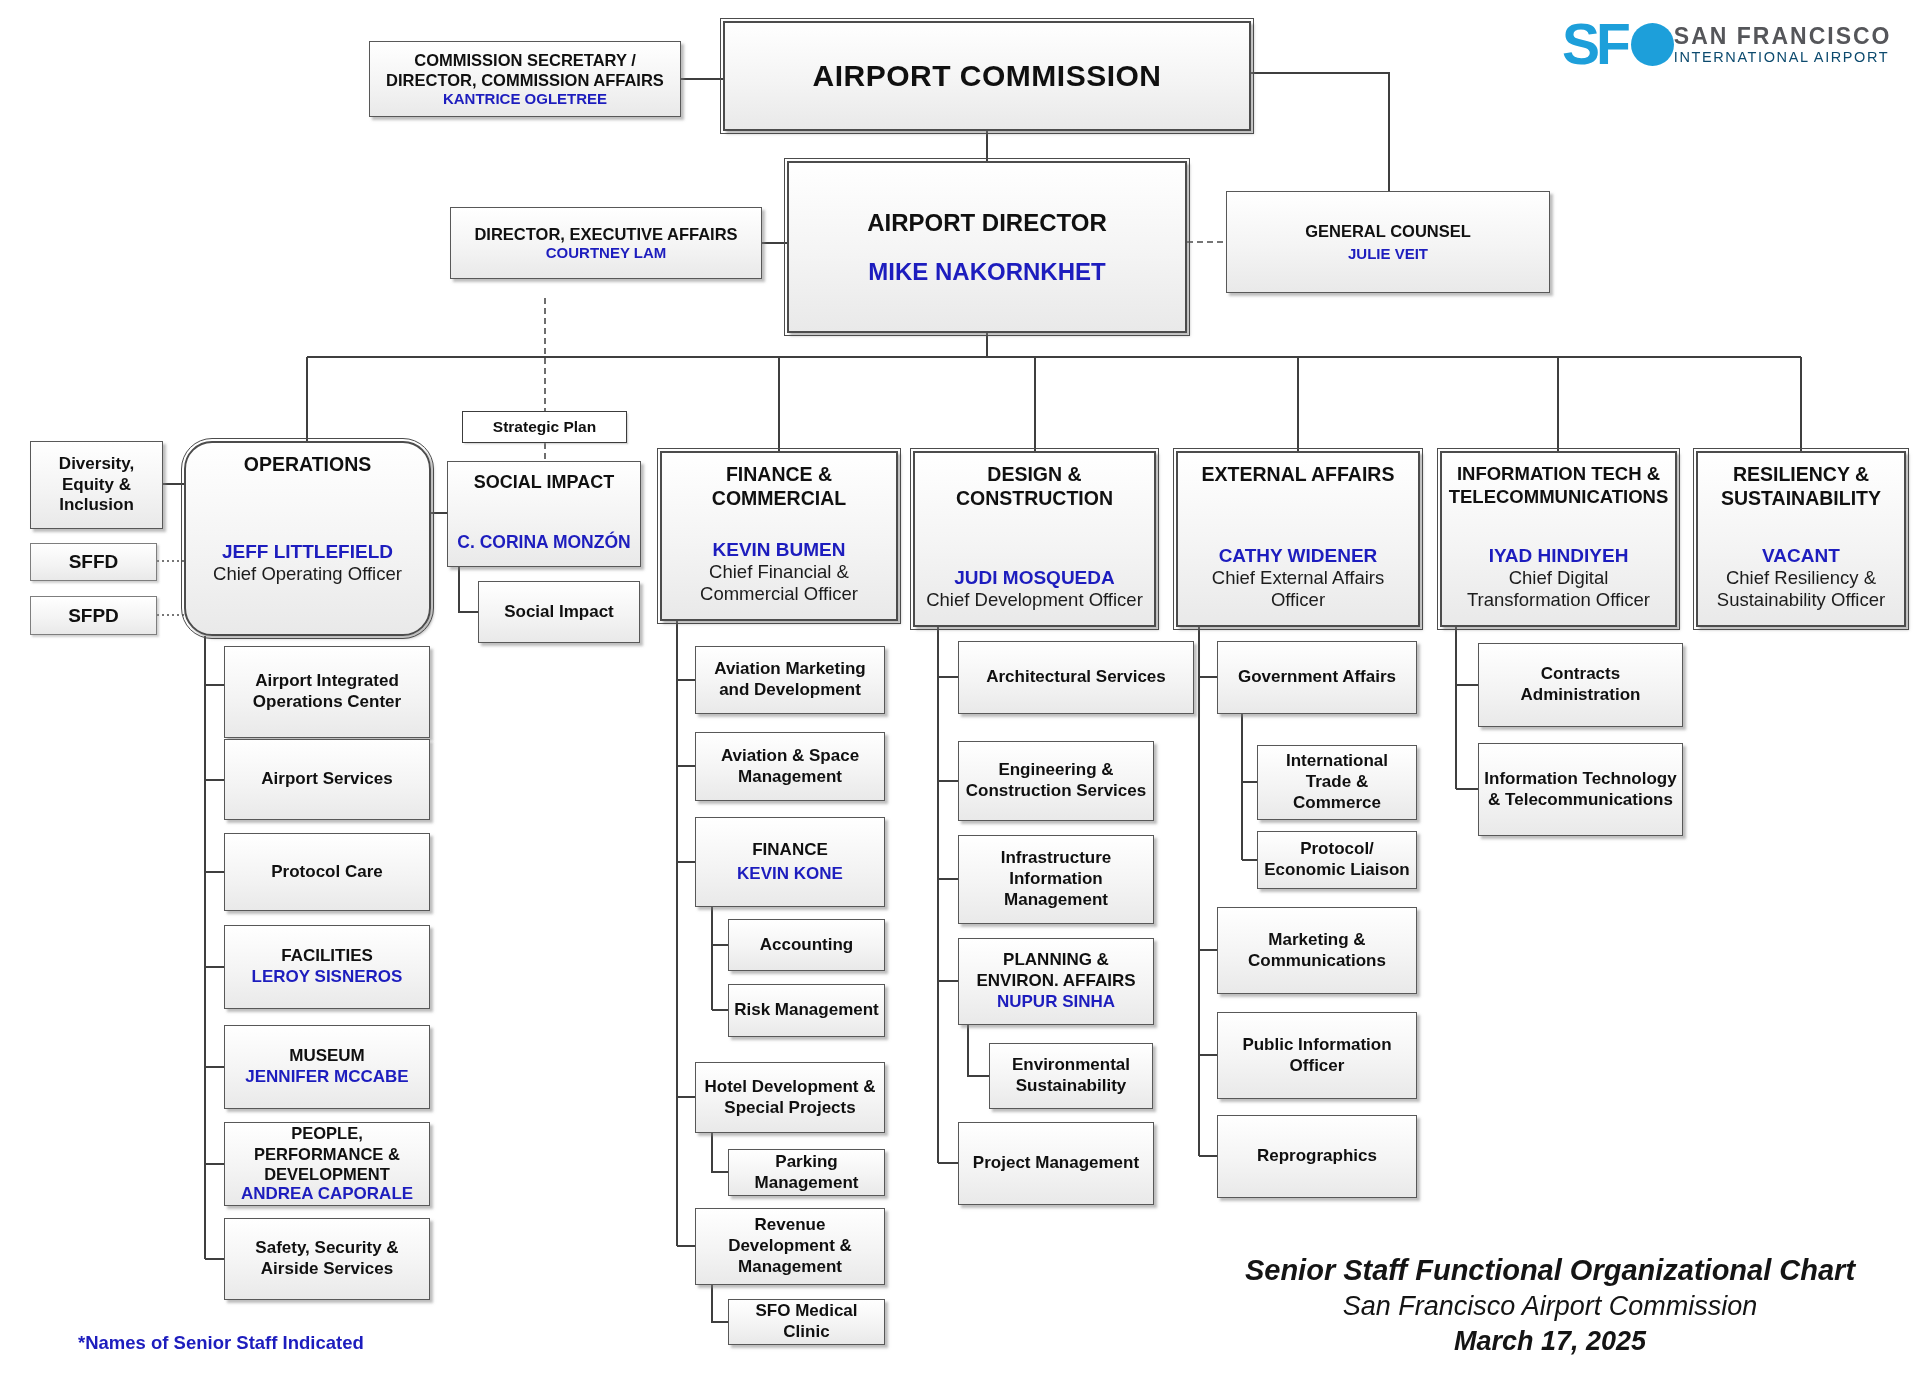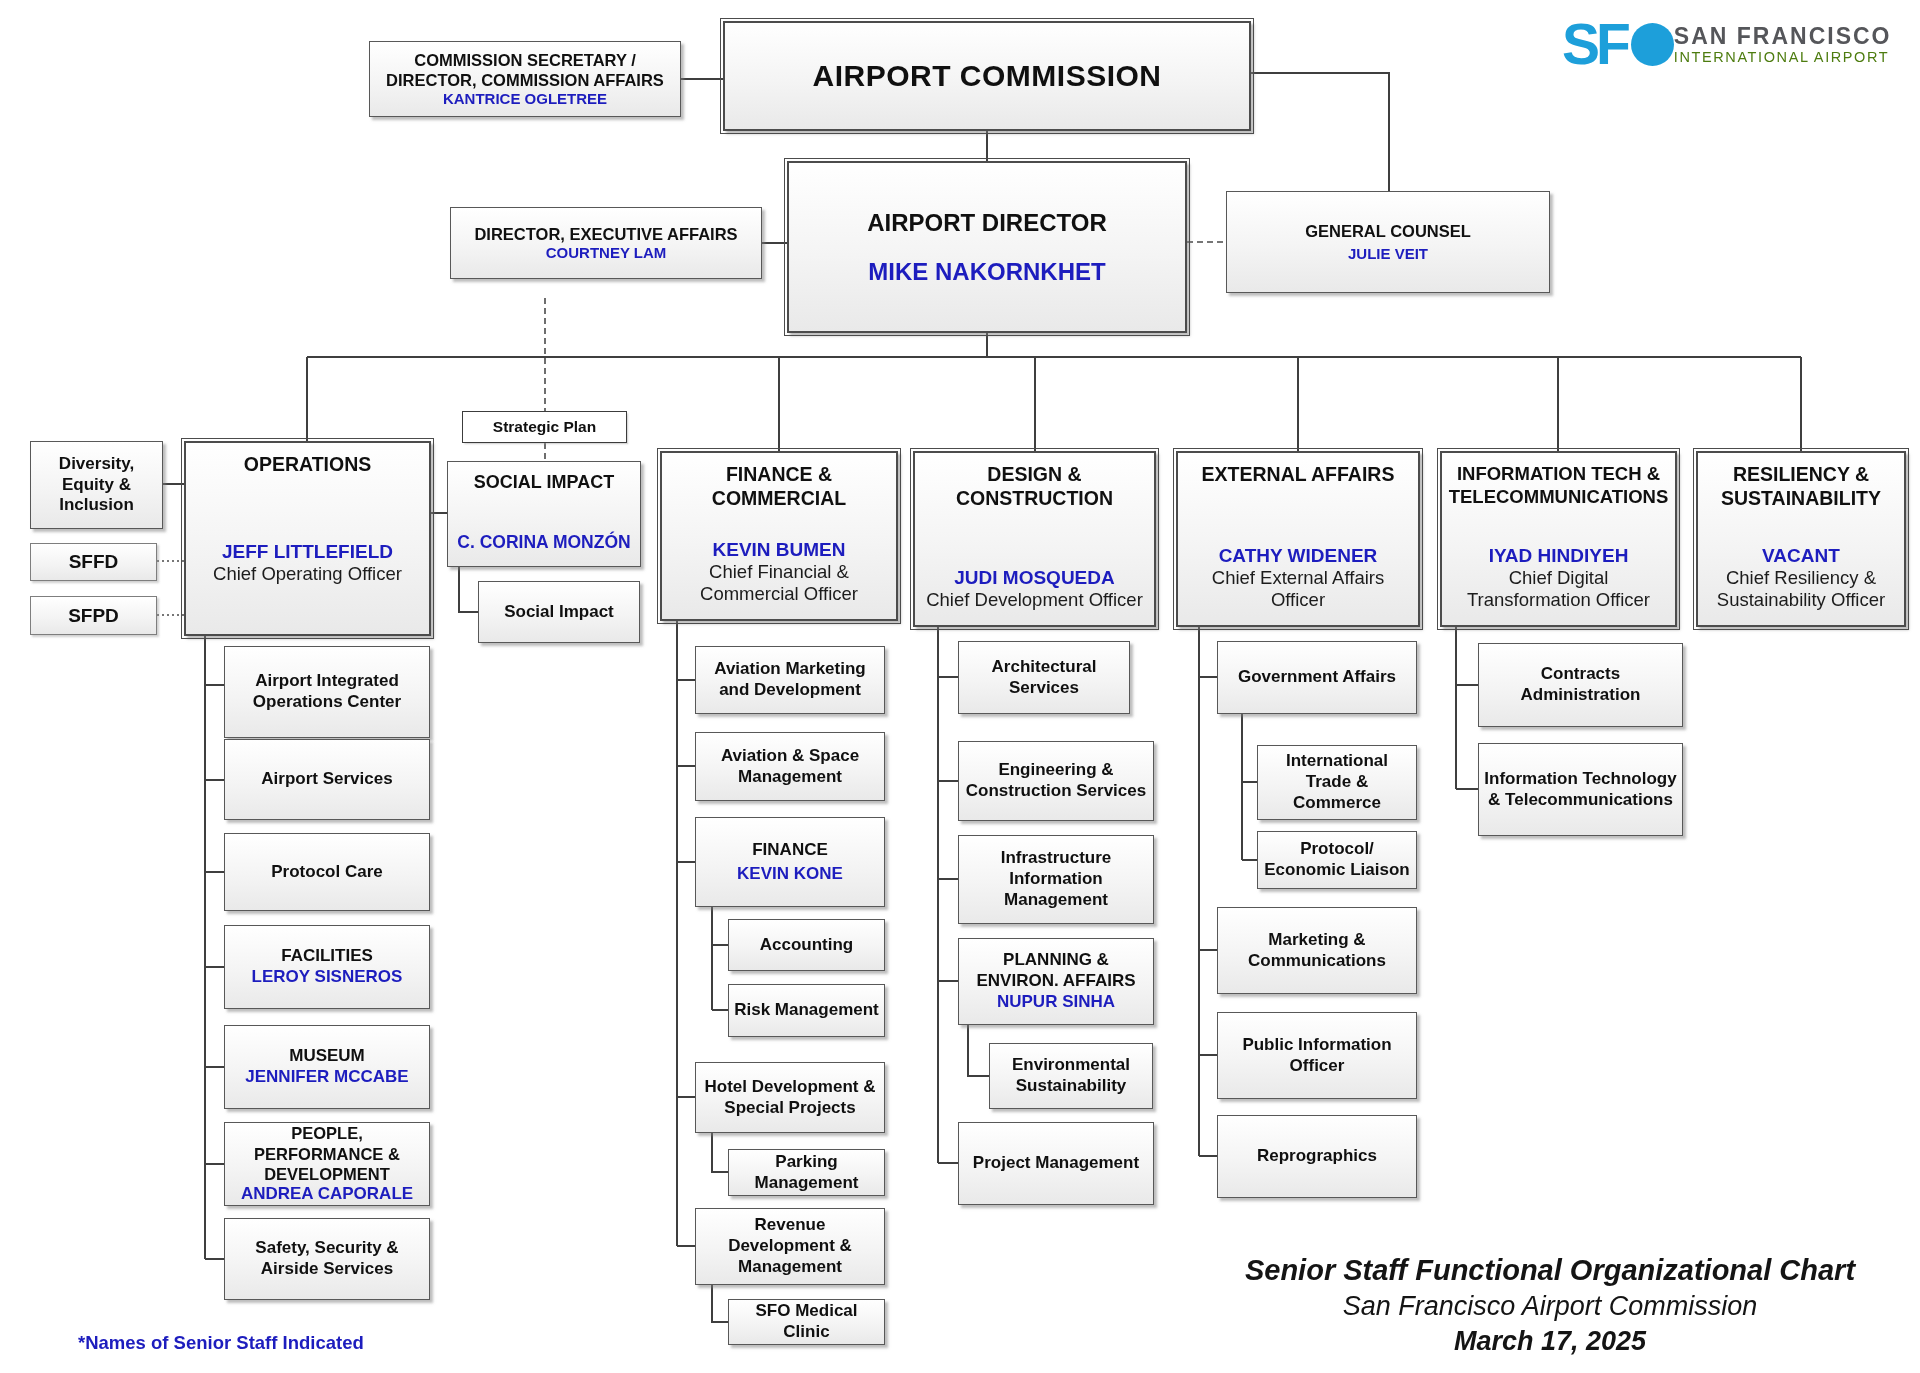--- a/index.html
+++ b/index.html
@@ -30,21 +30,21 @@
   .caption{position:absolute;z-index:1;left:1180px;top:1252px;width:740px;
            text-align:center;color:#141414;line-height:1.28;}
   .caption .c1{font-size:29px;font-weight:bold;font-style:italic;}
   .caption .c2{font-size:27px;font-style:italic;}
   .caption .c3{font-size:27px;font-weight:bold;font-style:italic;}
   .logo{position:absolute;z-index:1;left:1562px;top:16px;display:flex;align-items:center;}
   .logo-sfo{font-size:57px;font-weight:800;color:#1d9fda;letter-spacing:-4px;line-height:1;}
   .logo-o{width:43px;height:43px;border-radius:50%;background:#1d9fda;margin-left:4px;}
   .logo-text{display:flex;flex-direction:column;line-height:1.15;}
   .logo-name{font-size:23px;font-weight:bold;color:#55565a;letter-spacing:2px;}
-  .logo-sub{font-size:14.5px;color:#4d7c0f;letter-spacing:1.6px;}
+  .logo-sub{font-size:14.5px;color:#0c4a6e;letter-spacing:1.6px;}
 </style>
 </head>
 <body>
 
 <svg id="connectors" viewBox="0 0 1920 1373" xmlns="http://www.w3.org/2000/svg">
   <path d="M681 79 H723 M987 131 V161 M1251 73 H1389 V191 M762 243 H787 M987 333 V357 M307 357 H1801 M307 357 V441 M779 357 V451 M1035 357 V451 M1298 357 V451 M1558 357 V451 M1801 357 V451 M163 484 H184 M431 513 H447 M459 567 V612 H478" fill="none" stroke="#3f3f3f" stroke-width="2"></path>
   <path d="M1187 242 H1226 M545 298 V411 M545 443 V461" fill="none" stroke="#4a4a4a" stroke-width="1.6" stroke-dasharray="6 4"></path>
   <path d="M157 561 H184 M157 615 H184" fill="none" stroke="#4a4a4a" stroke-width="1.6" stroke-dasharray="2 3"></path>
   <path d="M205 636 V1259 M205 685 H224 M205 780 H224 M205 872 H224 M205 967 H224 M205 1067 H224 M205 1164 H224 M205 1259 H224
            M677 621 V1246 M677 680 H695 M677 766 H695 M677 862 H695 M677 1097 H695 M677 1246 H695
@@ -105,21 +105,21 @@
 
 <div class="box hdr" style="left:447px;top:461px;width:194px;height:106px;">
   <span class="t" style="font-size:18px;">SOCIAL IMPACT</span>
   <span class="sp"></span>
   <span class="n" style="font-size:17.5px;">C. CORINA MONZÓN</span>
 </div>
 <div class="box" style="left:478px;top:581px;width:162px;height:62px;">
   <span class="t">Social Impact</span>
 </div>
 
-<div class="box dbl hdr" style="left:184px;top:441px;width:247px;height:195px;">
+<div class="box dbl hdr" style="left:184px;top:441px;width:247px;height:195px;border-radius:28px;">
   <span class="t">OPERATIONS</span>
   <span class="sp"></span>
   <span class="n">JEFF LITTLEFIELD</span>
   <span class="r">Chief Operating Officer</span>
   <span class="sp" style="flex:0.55;"></span>
 </div>
 
 <div class="box dbl hdr" style="left:660px;top:451px;width:238px;height:170px;">
   <span class="t">FINANCE &amp; COMMERCIAL</span>
   <span class="sp"></span>
@@ -202,21 +202,21 @@
 <div class="box" style="left:728px;top:1149px;width:157px;height:47px;">
   <span class="t">Parking Management</span>
 </div>
 <div class="box" style="left:695px;top:1208px;width:190px;height:77px;">
   <span class="t">Revenue Development &amp; Management</span>
 </div>
 <div class="box" style="left:728px;top:1299px;width:157px;height:46px;">
   <span class="t">SFO Medical Clinic</span>
 </div>
 
-<div class="box" style="left:958px;top:641px;width:172px;height:73px;">
+<div class="box" style="left:958px;top:641px;width:236px;height:73px;">
   <span class="t">Architectural Services</span>
 </div>
 <div class="box" style="left:958px;top:741px;width:196px;height:80px;">
   <span class="t">Engineering &amp; Construction Services</span>
 </div>
 <div class="box" style="left:958px;top:835px;width:196px;height:89px;">
   <span class="t">Infrastructure Information Management</span>
 </div>
 <div class="box" style="left:958px;top:938px;width:196px;height:87px;">
   <span class="t">PLANNING &amp; ENVIRON. AFFAIRS</span>

